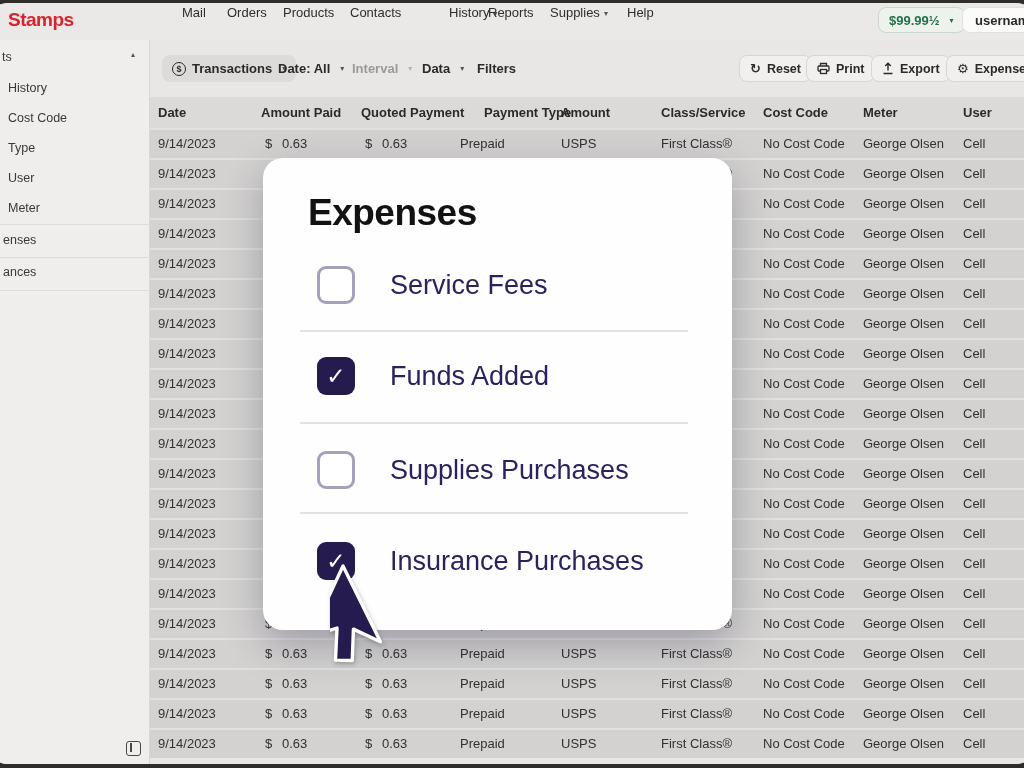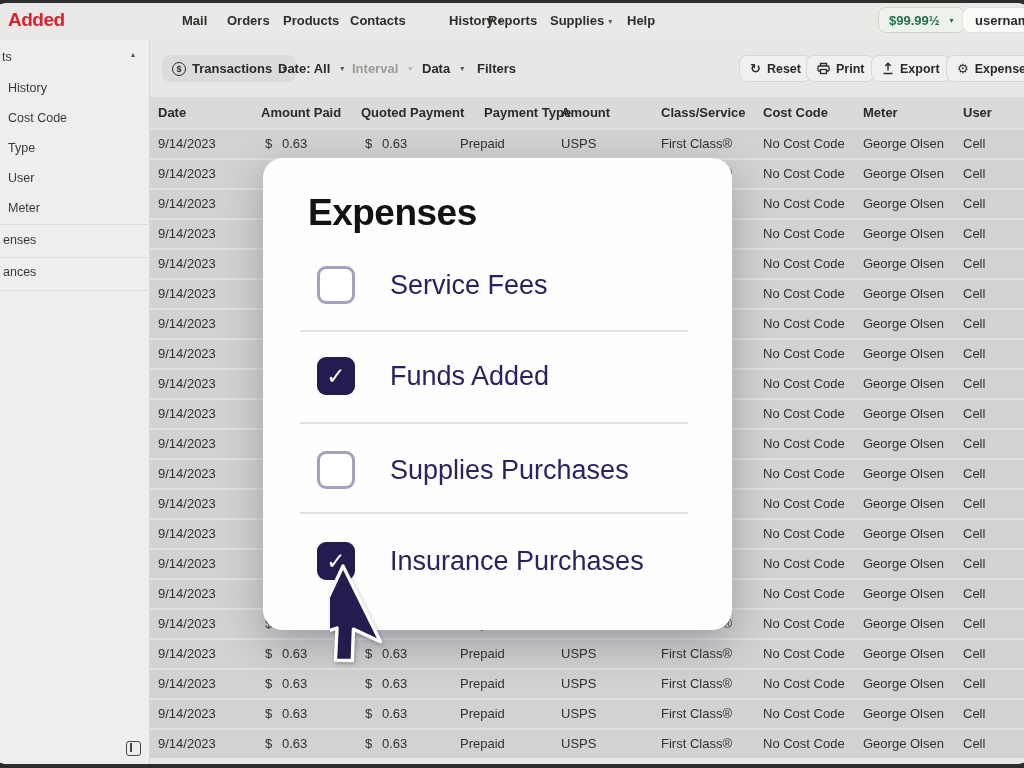--- a/index.html
+++ b/index.html
@@ -6,21 +6,21 @@
   html,body { width:1024px; height:768px; overflow:hidden; }
   body { background:#2e2d2b; font-family:"Liberation Sans","DejaVu Sans",sans-serif; }
   .abs { position:absolute; }
   #app { position:absolute; left:-14px; top:3px; width:1052px; height:761px;
          border-radius:22px; overflow:hidden; background:#e8e7e5; }
   #screen { position:absolute; left:14px; top:-3px; width:1024px; height:768px; }
 
   
   #topnav { position:absolute; left:0; top:0; width:1040px; height:40px; background:#eae9e7; }
   .logo { position:absolute; left:8px; top:9px; font-size:19px; font-weight:700; letter-spacing:-0.5px; }
-  .navitem { position:absolute; top:13px; font-size:13px; font-weight:700; color:#2e2d2b; white-space:nowrap; cursor:default; }
+  .navitem { position:absolute; top:5px; font-size:13px; font-weight:400; color:#2e2d2b; white-space:nowrap; cursor:default; }
   .caret { font-size:8px; color:#555; margin-left:4px; vertical-align:1px; }
   .balance-pill { position:absolute; left:878px; top:7px; height:26px; padding:0 10px;
       background:#eef2ec; border:1px solid #ccd6cb; border-radius:8px;
       display:flex; align-items:center; gap:6px; font-size:13px; font-weight:600; }
   .user-pill { position:absolute; left:962px; top:7px; width:80px; height:26px; padding:0 12px;
       background:#fbfbfa; border:1px solid #e2e1df; border-radius:8px;
       display:flex; align-items:center; font-size:13px; font-weight:600; color:#2b2a29; }
 
   
   #sidebar { position:absolute; left:0; top:40px; width:150px; height:724px;
@@ -70,21 +70,21 @@
   #cursor { position:absolute; left:330px; top:555px; width:120px; height:120px; pointer-events:none;
       filter:drop-shadow(1px 2px 2px rgba(0,0,0,0.25)); }
 </style>
 </head>
 <body>
 
 <div id="app">
 <div id="screen">
 
   <div id="topnav">
-    <div class="logo" style="color:#d9232e;">Added</div>
+    <div class="logo" style="color:#d9232e;">Stamps</div>
     <div id="nav-items">
           <div class="navitem" style="left: 182px;">Mail</div>
           <div class="navitem" style="left: 227px;">Orders</div>
           <div class="navitem" style="left: 283px;">Products</div>
           <div class="navitem" style="left: 350px;">Contacts</div>
           <div class="navitem" style="left: 417px; padding-left: 32px;">History<span class="caret">▾</span></div>
           <div class="navitem" style="left: 488px;">Reports</div>
           <div class="navitem" style="left: 550px;">Supplies<span class="caret">▾</span></div>
           <div class="navitem" style="left: 627px;">Help</div>
         </div>

